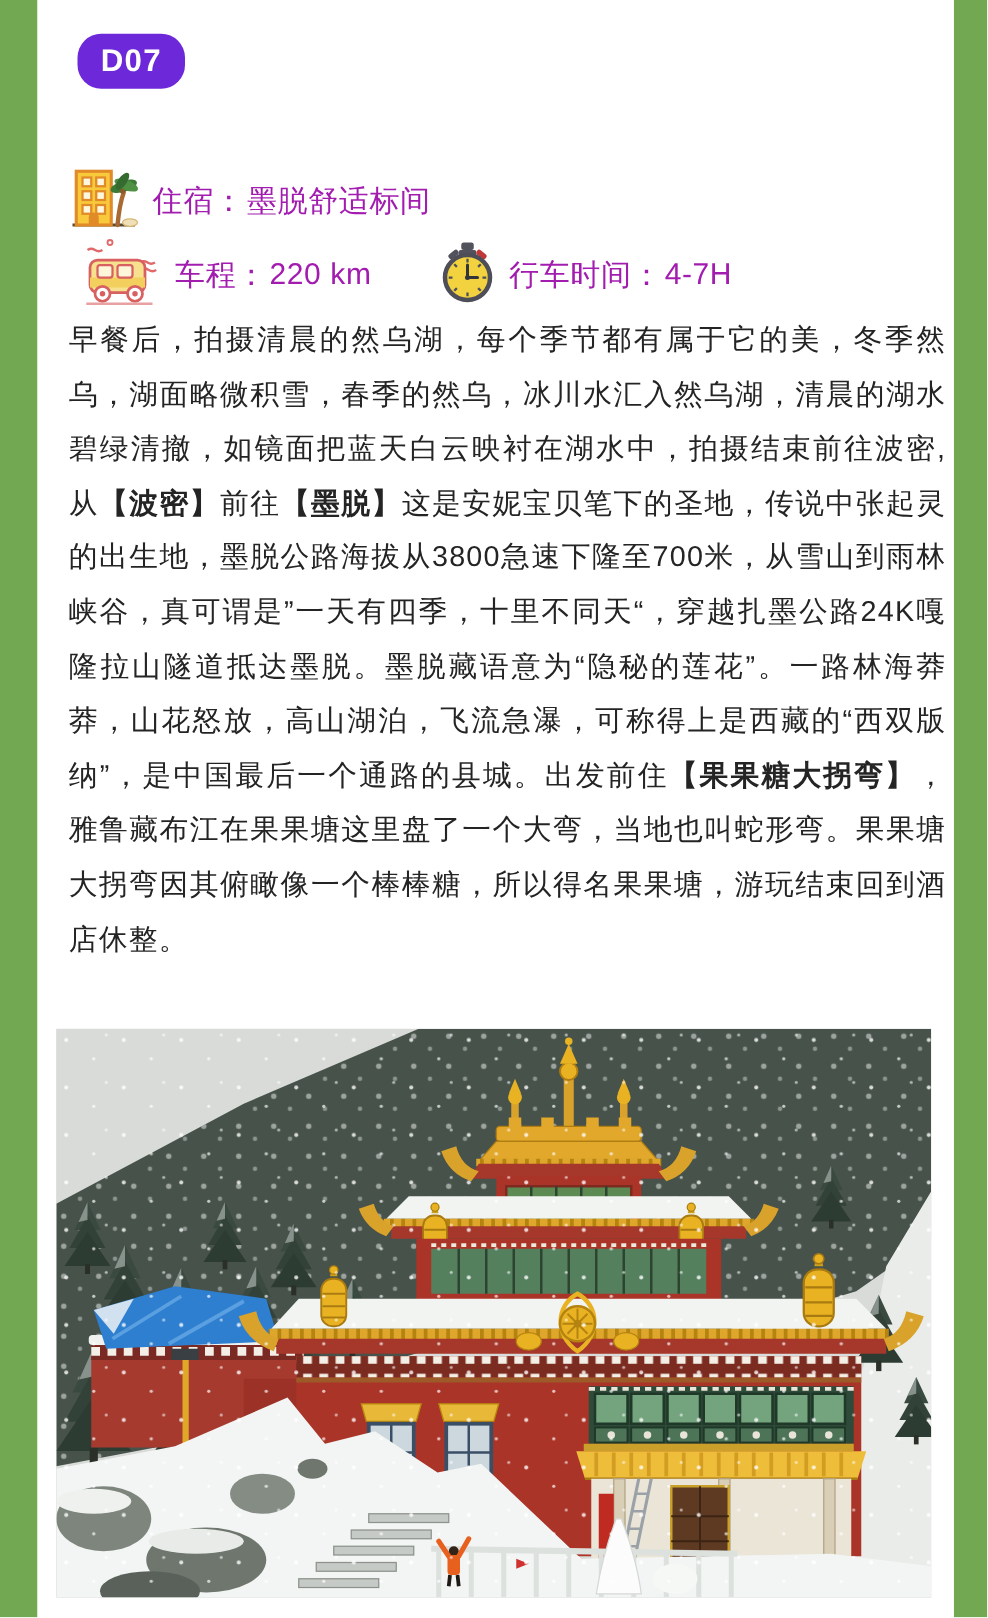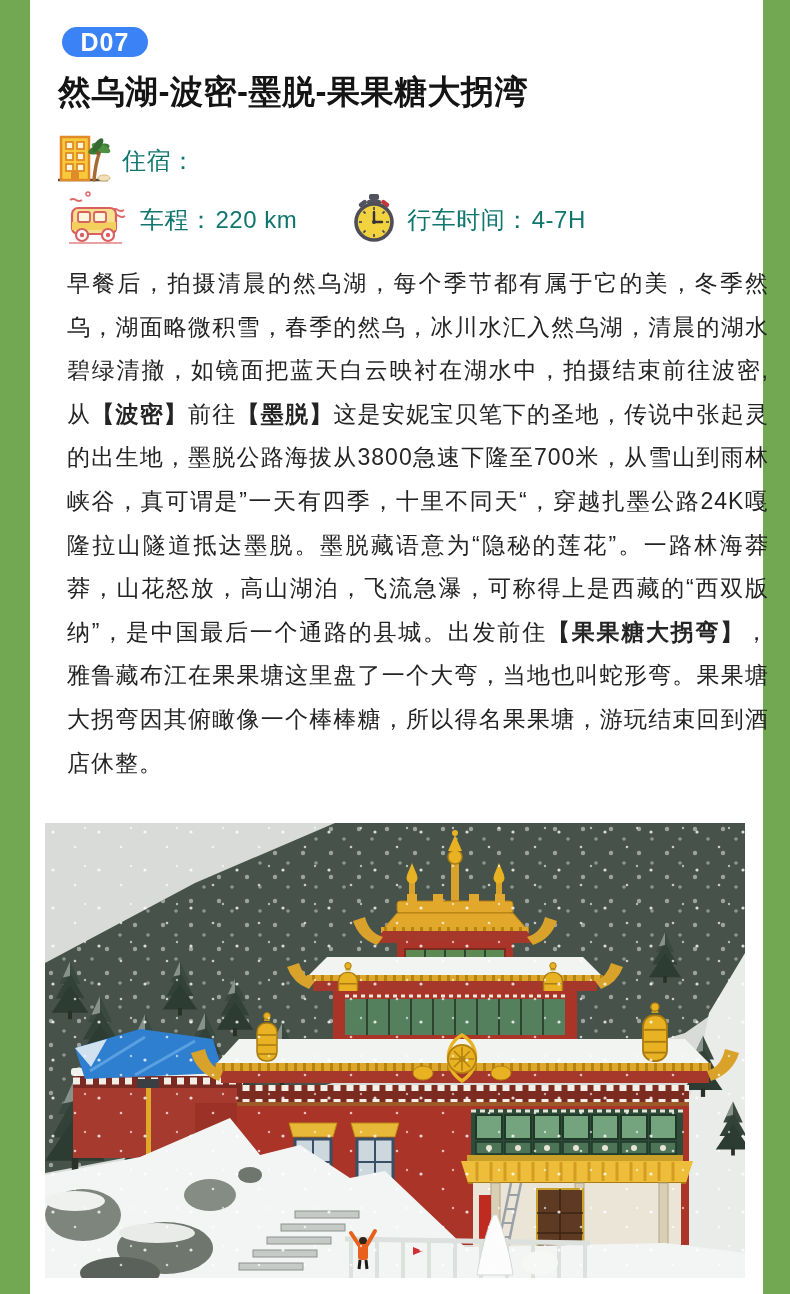--- a/index.html
+++ b/index.html
@@ -2,48 +2,47 @@
 <html><head>
 <meta charset="utf-8">
 <style>
   html,body{margin:0;padding:0;background:#ffffff;}
   .page{position:relative;width:790px;height:1294px;background:#ffffff;overflow:hidden;
         font-family:"Liberation Sans","DejaVu Sans",sans-serif;}
   .strip{position:absolute;top:0;bottom:0;background:#72a851;}
   .strip.left{left:0;width:30px;}
   .strip.right{right:0;width:27px;}
   .card{position:absolute;left:30px;right:27px;top:0;bottom:0;background:#ffffff;}
-  .badge{position:absolute;left:32px;top:27px;min-width:86px;height:30px;background:#3b82f6;
+  .badge{position:absolute;left:32px;top:27px;min-width:86px;height:44px;background:#6d28d9;
          color:#ffffff;border-radius:19px;display:flex;align-items:center;justify-content:center;
          font-size:25px;font-weight:700;letter-spacing:1px;box-sizing:border-box;padding:0 14px;}
   .title{position:absolute;left:28px;top:70px;margin:0;font-size:33px;font-weight:700;
          color:#141414;letter-spacing:0.5px;white-space:nowrap;}
   .info-row{position:absolute;display:flex;align-items:center;}
   .row-lodging{left:24px;top:134px;height:54px;}
   .row-transport{left:36px;top:190px;height:60px;}
-  .info-text{font-size:24px;color:#0f766e;margin-left:10px;letter-spacing:0.5px;white-space:nowrap;}
+  .info-text{font-size:24px;color:#a21caf;margin-left:10px;letter-spacing:0.5px;white-space:nowrap;}
   .gap-before-clock{margin-left:54px;}
-  .desc{position:absolute;left:25px;top:250px;width:702px;margin:12px;font-size:23px;line-height:43.6px;
+  .desc{position:absolute;left:25px;top:250px;width:702px;margin:0;font-size:23px;line-height:43.6px;
         color:#242424;text-align:justify;letter-spacing:1px;}
   .desc b{font-weight:700;}
   .photo{position:absolute;left:15px;top:823px;width:700px;height:455px;overflow:hidden;background:#d8dbd8;}
   .photo svg{display:block;width:700px;height:455px;}
 </style>
 </head>
 <body>
 
 <div class="page">
   <div class="strip left"></div>
   <div class="strip right"></div>
 
   <div class="card">
 
     <div class="badge">D07</div>
 
-    <h1 class="title">然乌湖-波密-墨脱-果果糖大拐湾</h1>
 
     <div class="info-row row-lodging">
       <span>
         <svg width="58" height="54" viewBox="0 0 58 54">
           <line x1="4" y1="48" x2="54" y2="48" stroke="#5a4a32" stroke-width="2.5"></line>
           <rect x="7" y="5" width="28" height="43" fill="#f9c93c" stroke="#e08a28" stroke-width="2.5"></rect>
           <rect x="12" y="10" width="7" height="7" fill="#fff7dd" stroke="#e08a28" stroke-width="1.8"></rect>
           <rect x="23" y="10" width="7" height="7" fill="#fff7dd" stroke="#e08a28" stroke-width="1.8"></rect>
           <rect x="12" y="21" width="7" height="7" fill="#fff7dd" stroke="#e08a28" stroke-width="1.8"></rect>
           <rect x="23" y="21" width="7" height="7" fill="#fff7dd" stroke="#e08a28" stroke-width="1.8"></rect>
@@ -52,20 +51,21 @@
           <path d="M17,48 L17,42 a4,4 0 0 1 8,0 L25,48 Z" fill="#e08a28"></path>
           <path d="M40,48 C41,38 42,30 45,22" fill="none" stroke="#a86a32" stroke-width="3.5" stroke-linecap="round"></path>
           <ellipse cx="45" cy="17" rx="11" ry="4.5" fill="#3d7a36" transform="rotate(-18 45 17)"></ellipse>
           <ellipse cx="47" cy="16" rx="10" ry="4" fill="#4f9143" transform="rotate(22 47 16)"></ellipse>
           <ellipse cx="44" cy="13" rx="8" ry="3.5" fill="#356b30" transform="rotate(-55 44 13)"></ellipse>
           <circle cx="44" cy="21" r="2" fill="#8a5a28"></circle>
           <ellipse cx="50" cy="46" rx="6" ry="3" fill="#f0e0b8" stroke="#d8b878" stroke-width="1"></ellipse>
         </svg>
       </span>
       <span class="info-text">住宿：</span>
+      <span class="info-text" style="margin-left:2px;">墨脱舒适标间</span>
     </div>
 
     <div class="info-row row-transport">
       <span>
         <svg width="64" height="60" viewBox="0 0 64 60">
           <path d="M4,12 q3,-2 6,0 q3,2 6,0" fill="none" stroke="#e06a6a" stroke-width="1.8"></path>
           <circle cx="22" cy="6" r="2" fill="none" stroke="#e06a6a" stroke-width="1.5"></circle>
           <path d="M46,22 q3,-2 6,0 q3,2 6,0 M47,28 q3,-2 6,0 q3,2 6,0" fill="none" stroke="#e06a6a" stroke-width="1.8"></path>
           <rect x="6" y="20" width="44" height="26" rx="6" fill="#f7e08e" stroke="#d86060" stroke-width="2.2"></rect>
           <rect x="6" y="34" width="44" height="8" fill="#f3cf5e" stroke="none"></rect>

